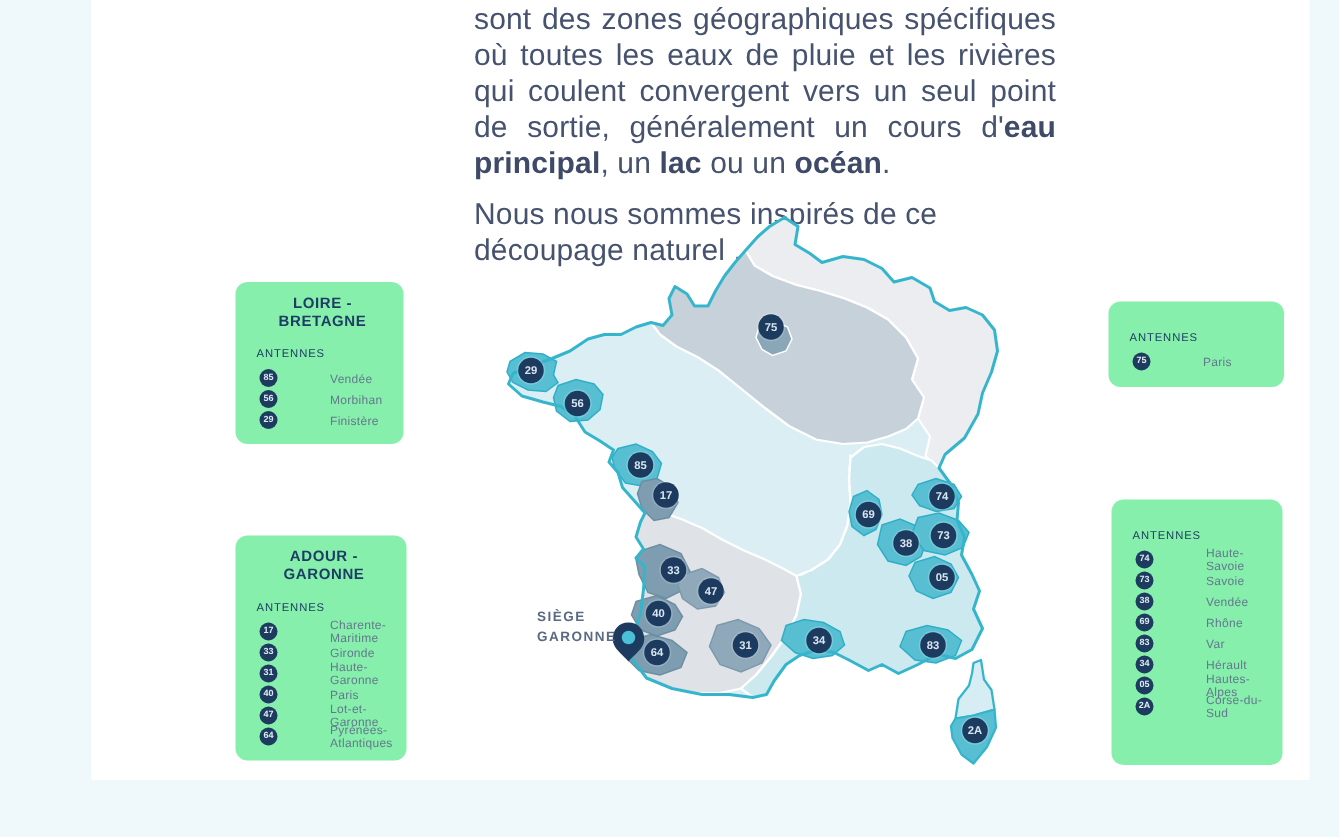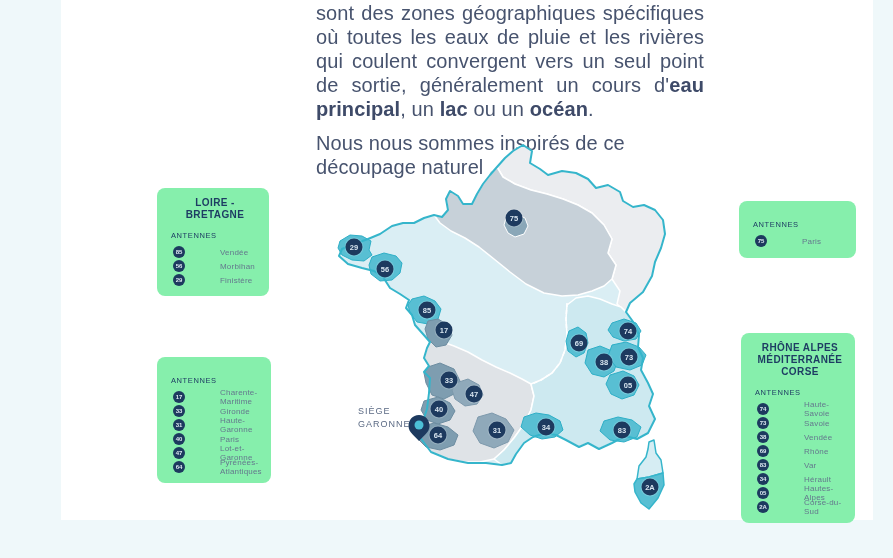--- a/index.html
+++ b/index.html
@@ -25,21 +25,21 @@
   .antenna-list { list-style:none; margin-left:4px; }
   .antenna-item { display:flex; align-items:center; margin-bottom:2px; height:12px;gap:28px; }
   .dept-badge-sm { flex:0 0 12px; width:12px; height:12px; border-radius:50%; background:#1d3a5f; color:#dfeaf2; font-size:6px; font-weight:bold; display:flex; align-items:center; justify-content:center; }
   .antenna-name { margin-left:7px; color:#64788d; font-size:8px; letter-spacing:.2px; }
 
   
   .map-wrap { position:absolute; left:275px; top:143px; width:340px; height:370px; }
   .map-wrap svg { position:absolute; left:0; top:0; }
   .badge-layer { position:absolute; left:0; top:0; width:100%; height:100%; }
   .map-badge { position:absolute; width:17px; height:17px; border-radius:50%; background:#1d3a5f; color:#d9e6f0; font-size:7.5px; font-weight:bold; display:flex; align-items:center; justify-content:center; transform:translate(-50%,-50%); box-shadow:0 0 0 1px rgba(255,255,255,.18); }
-  .siege-label { position:absolute; left:22px; top:262px; color:#5b6a84; font-size:9px; line-height:13px; letter-spacing:1px; }
+  .siege-label { position:absolute; left:22px; top:262px; color:#5b6a84; font-size:9px; line-height:13px; letter-spacing:1px;font-weight:bold; }
 </style>
 </head>
 <body>
 
 <div class="page">
   <div class="content-card">
 
     <div class="intro">
       <p class="justify"><span>sont des zones géographiques spécifiques où toutes les eaux de pluie et les rivières qui coulent convergent vers un seul point de sortie, généralement un cours d'</span><b>eau principal</b><span>, un </span><b>lac</b><span> ou un </span><b>océan</b><span>.</span></p>
       <p class="p2">Nous nous sommes inspirés de ce découpage naturel ...</p>
@@ -132,20 +132,21 @@
             <span class="antenna-name">Morbihan</span>
           </li>
           <li class="antenna-item">
             <span class="dept-badge-sm">29</span>
             <span class="antenna-name">Finistère</span>
           </li>
         </ul>
     </div>
 
     <div class="panel panel-adour">
+      <div class="panel-title">ADOUR - GARONNE</div>
       <div class="panel-subtitle">ANTENNES</div>
       <ul class="antenna-list">
 
       <li class="antenna-item">
             <span class="dept-badge-sm">17</span>
             <span class="antenna-name">Charente-Maritime</span>
           </li>
           <li class="antenna-item">
             <span class="dept-badge-sm">33</span>
             <span class="antenna-name">Gironde</span>
@@ -174,21 +175,20 @@
       <ul class="antenna-list">
 
       <li class="antenna-item">
             <span class="dept-badge-sm">75</span>
             <span class="antenna-name">Paris</span>
           </li>
         </ul>
     </div>
 
     <div class="panel panel-rhone">
-      <div class="panel-title">RHÔNE ALPES MÉDITERRANÉE CORSE</div>
       <div class="panel-subtitle">ANTENNES</div>
       <ul class="antenna-list">
 
       <li class="antenna-item">
             <span class="dept-badge-sm">74</span>
             <span class="antenna-name">Haute-Savoie</span>
           </li>
           <li class="antenna-item">
             <span class="dept-badge-sm">73</span>
             <span class="antenna-name">Savoie</span>

